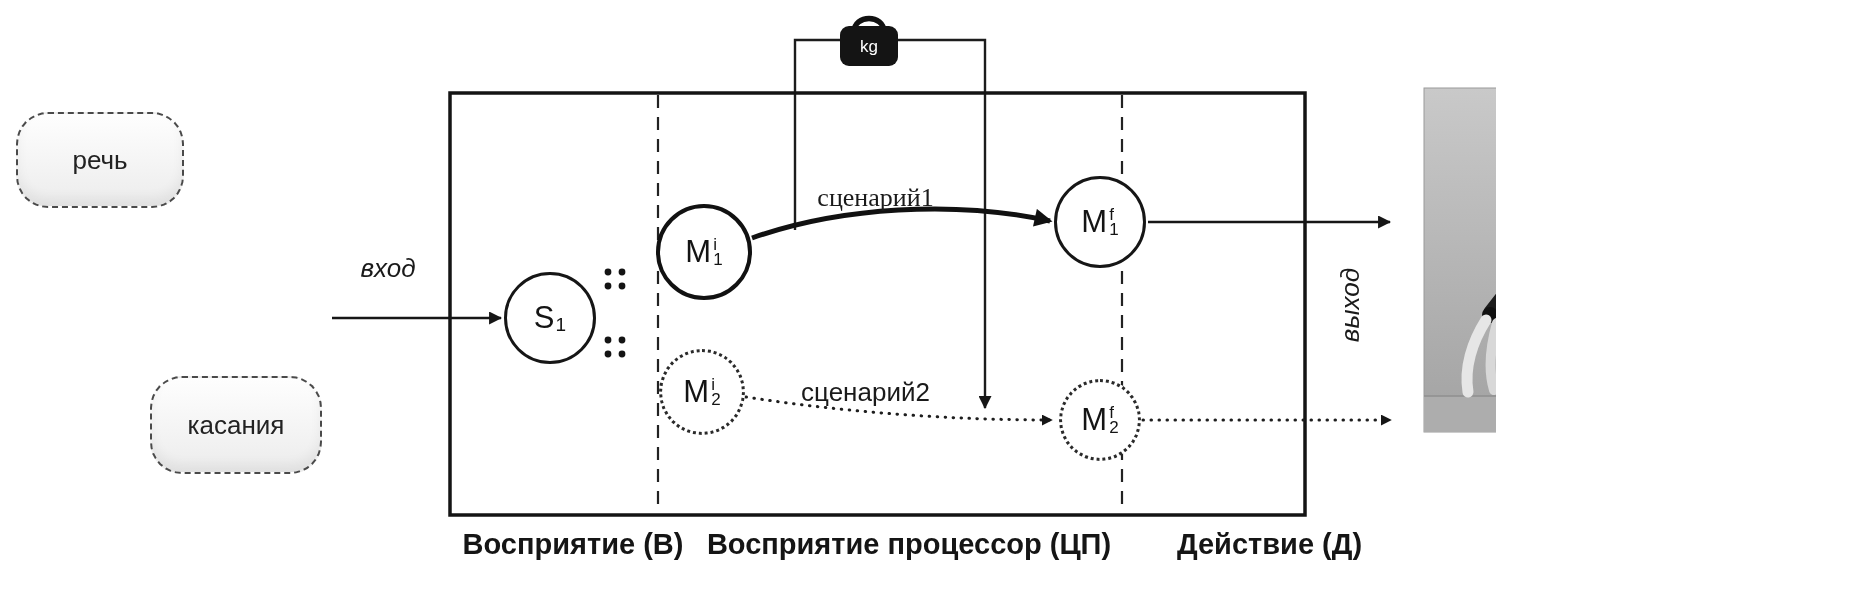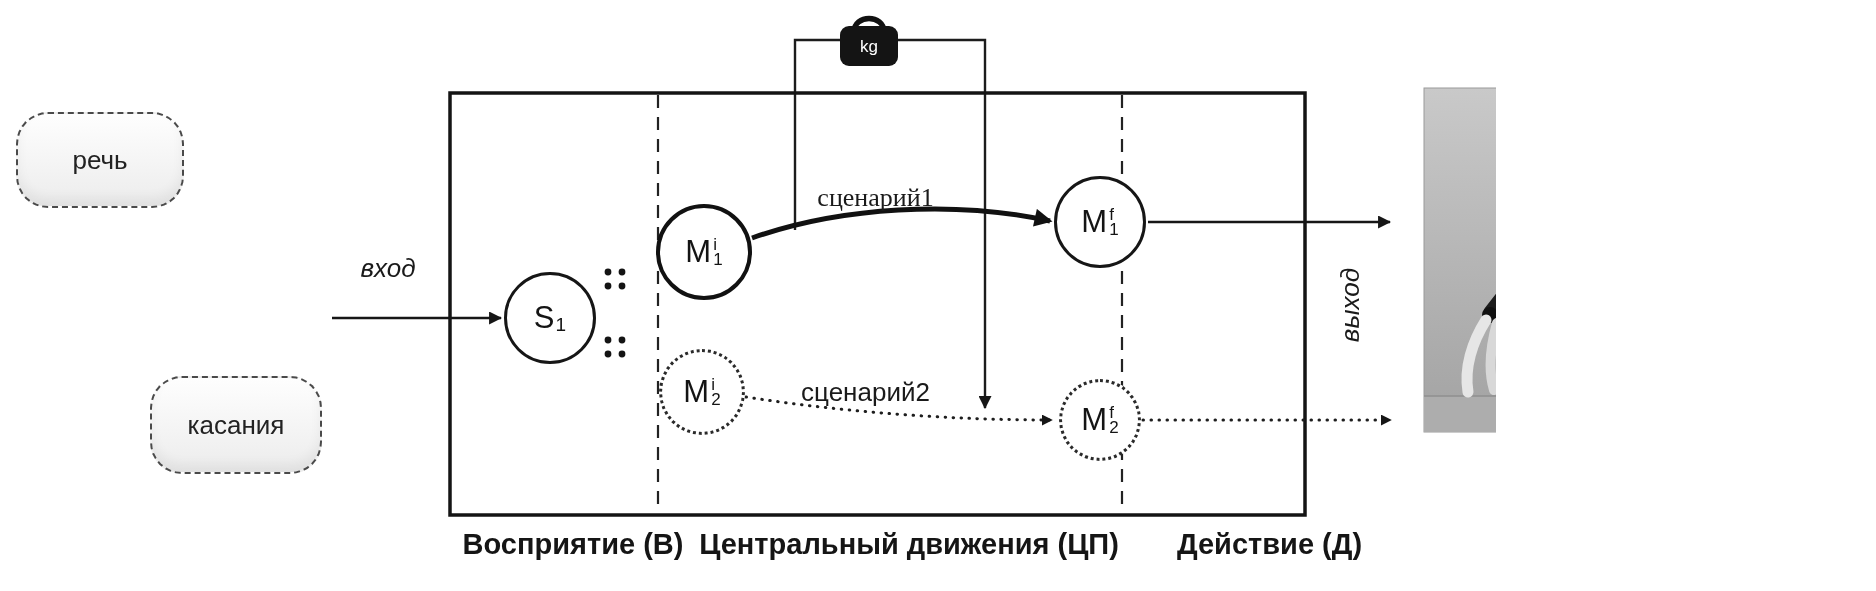--- a/index.html
+++ b/index.html
@@ -140,21 +140,21 @@
   <div class="bubble" style="left:150px; top:376px; width:172px; height:98px;">
     <span>касания</span>
   </div>
 
   <div class="lbl io" style="left:338px; top:252px; width:100px; height:32px;">вход</div>
   <div class="lbl io rot" style="left:1294px; top:288px; width:112px; height:34px;">выход</div>
   <div class="lbl scenario" style="left:798px; top:182px; width:155px; height:32px;font-family:Liberation Serif, serif;">сценарий1</div>
   <div class="lbl scenario" style="left:788px; top:368px; width:155px; height:32px;margin-top:8px;">сценарий2</div>
 
   <div class="lbl section" style="left:450px; top:526px; width:214px; height:36px;">Восприятие (В)</div>
-  <div class="lbl section" style="left:665px; top:526px; width:456px; height:36px;">Центральный движения (ЦП)</div>
+  <div class="lbl section" style="left:665px; top:526px; width:456px; height:36px;">Восприятие процессор (ЦП)</div>
   <div class="lbl section" style="left:1162px; top:526px; width:183px; height:36px;">Действие (Д)</div>
 
   <div class="circle solid" style="left:504px; top:272px; width:92px; height:92px;">
     <span>S</span>
     <span class="s-sub">1</span>
   </div>
 
   <div class="circle bold" style="left:656px; top:204px; width:96px; height:96px;">
     <span>M</span>
     <span class="nstack">

